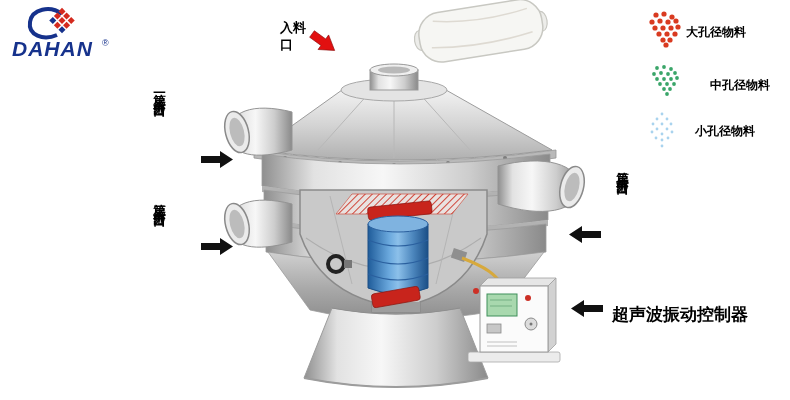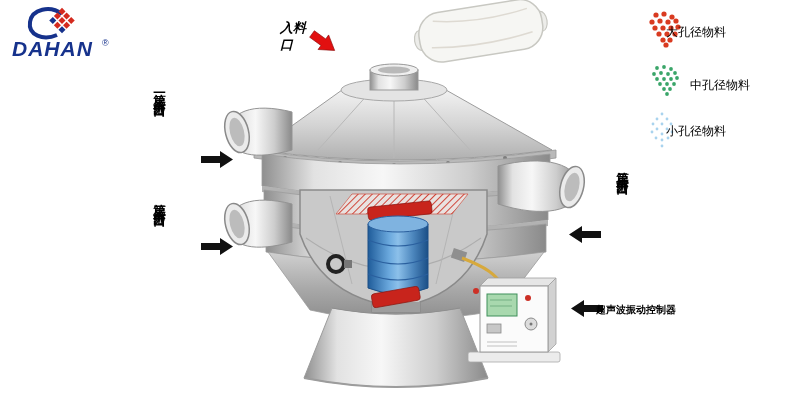--- a/index.html
+++ b/index.html
@@ -1,31 +1,31 @@
 <!DOCTYPE html>
 <html><head>
 <meta charset="utf-8">
 <style>
   * { margin:0; padding:0; box-sizing:border-box; }
   html,body { background:#fff; }
   body { font-family:"Liberation Sans","DejaVu Sans",sans-serif; }
   .canvas { position:relative; width:790px; height:400px; background:#fff; overflow:hidden; }
   .art { position:absolute; left:0; top:0; }
   .label { position:absolute; color:#000; font-weight:bold; }
-  .feed-label { left:280px; top:20px; width:34px; font-size:13px; line-height:1.3;font-style:italic; }
+  .feed-label { left:280px; top:20px; width:34px; font-size:13px; line-height:1.3; }
   .v-label { writing-mode:vertical-rl; text-orientation:upright; font-size:12.5px;
              letter-spacing:2px; line-height:1; height:112px; }
   .outlet1-label { left:153px; top:84px; }
   .outlet3-label { left:153px; top:194px; }
   .outlet2-label { left:616px; top:162px; }
-  .controller-label { left:596px; top:303px; font-size:10px; }
-  .legend-label { position:absolute; left:666px; font-weight:normal; font-size:12px; color:#000; }
+  .controller-label { left:612px; top:303px; font-size:17px; }
+  .legend-label { position:absolute; left:686px; font-weight:bold; font-size:12px; color:#000; }
   .legend-label.l1 { top:24px; }
   .legend-label.l2 { top:77px;margin-left:24px; }
-  .legend-label.l3 { top:123px; }
+  .legend-label.l3 { top:123px;margin-left:9px; }
 </style>
 </head>
 <body>
 
 <div class="canvas">
 
   <svg class="art" width="790" height="400" viewBox="0 0 790 400">
     <defs>
       <linearGradient id="metalH" x1="0" y1="0" x2="1" y2="0">
         <stop offset="0" stop-color="#8f8f8f"></stop>

